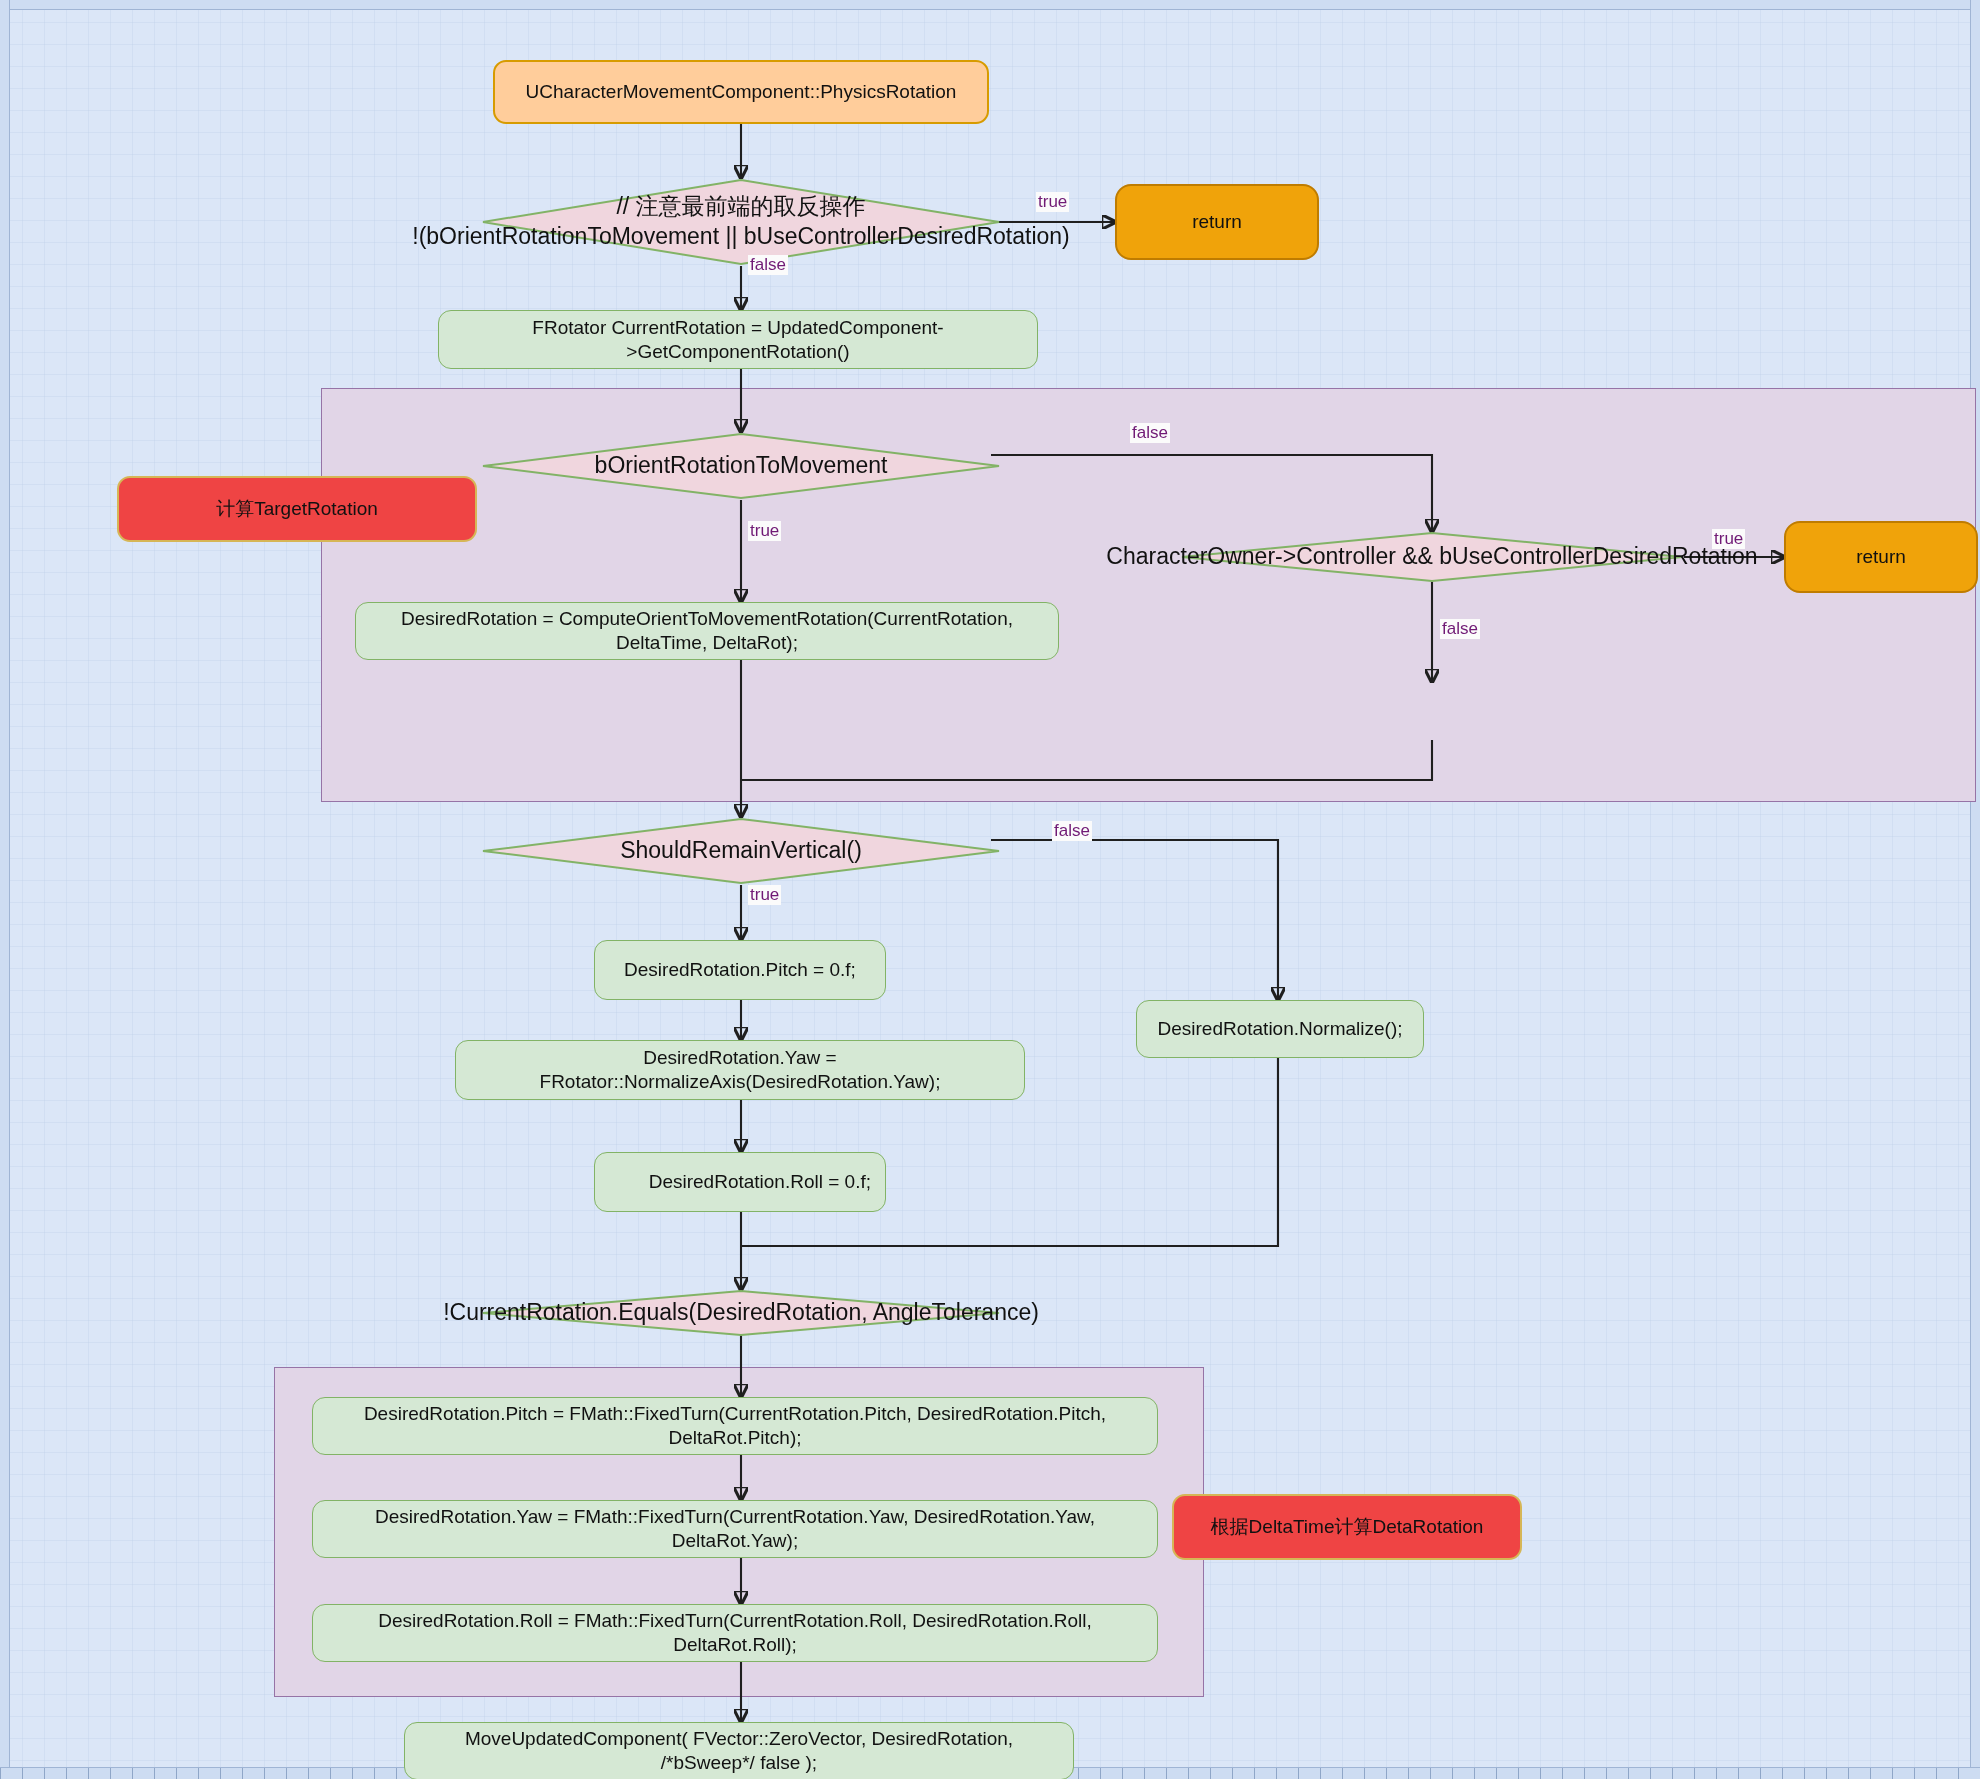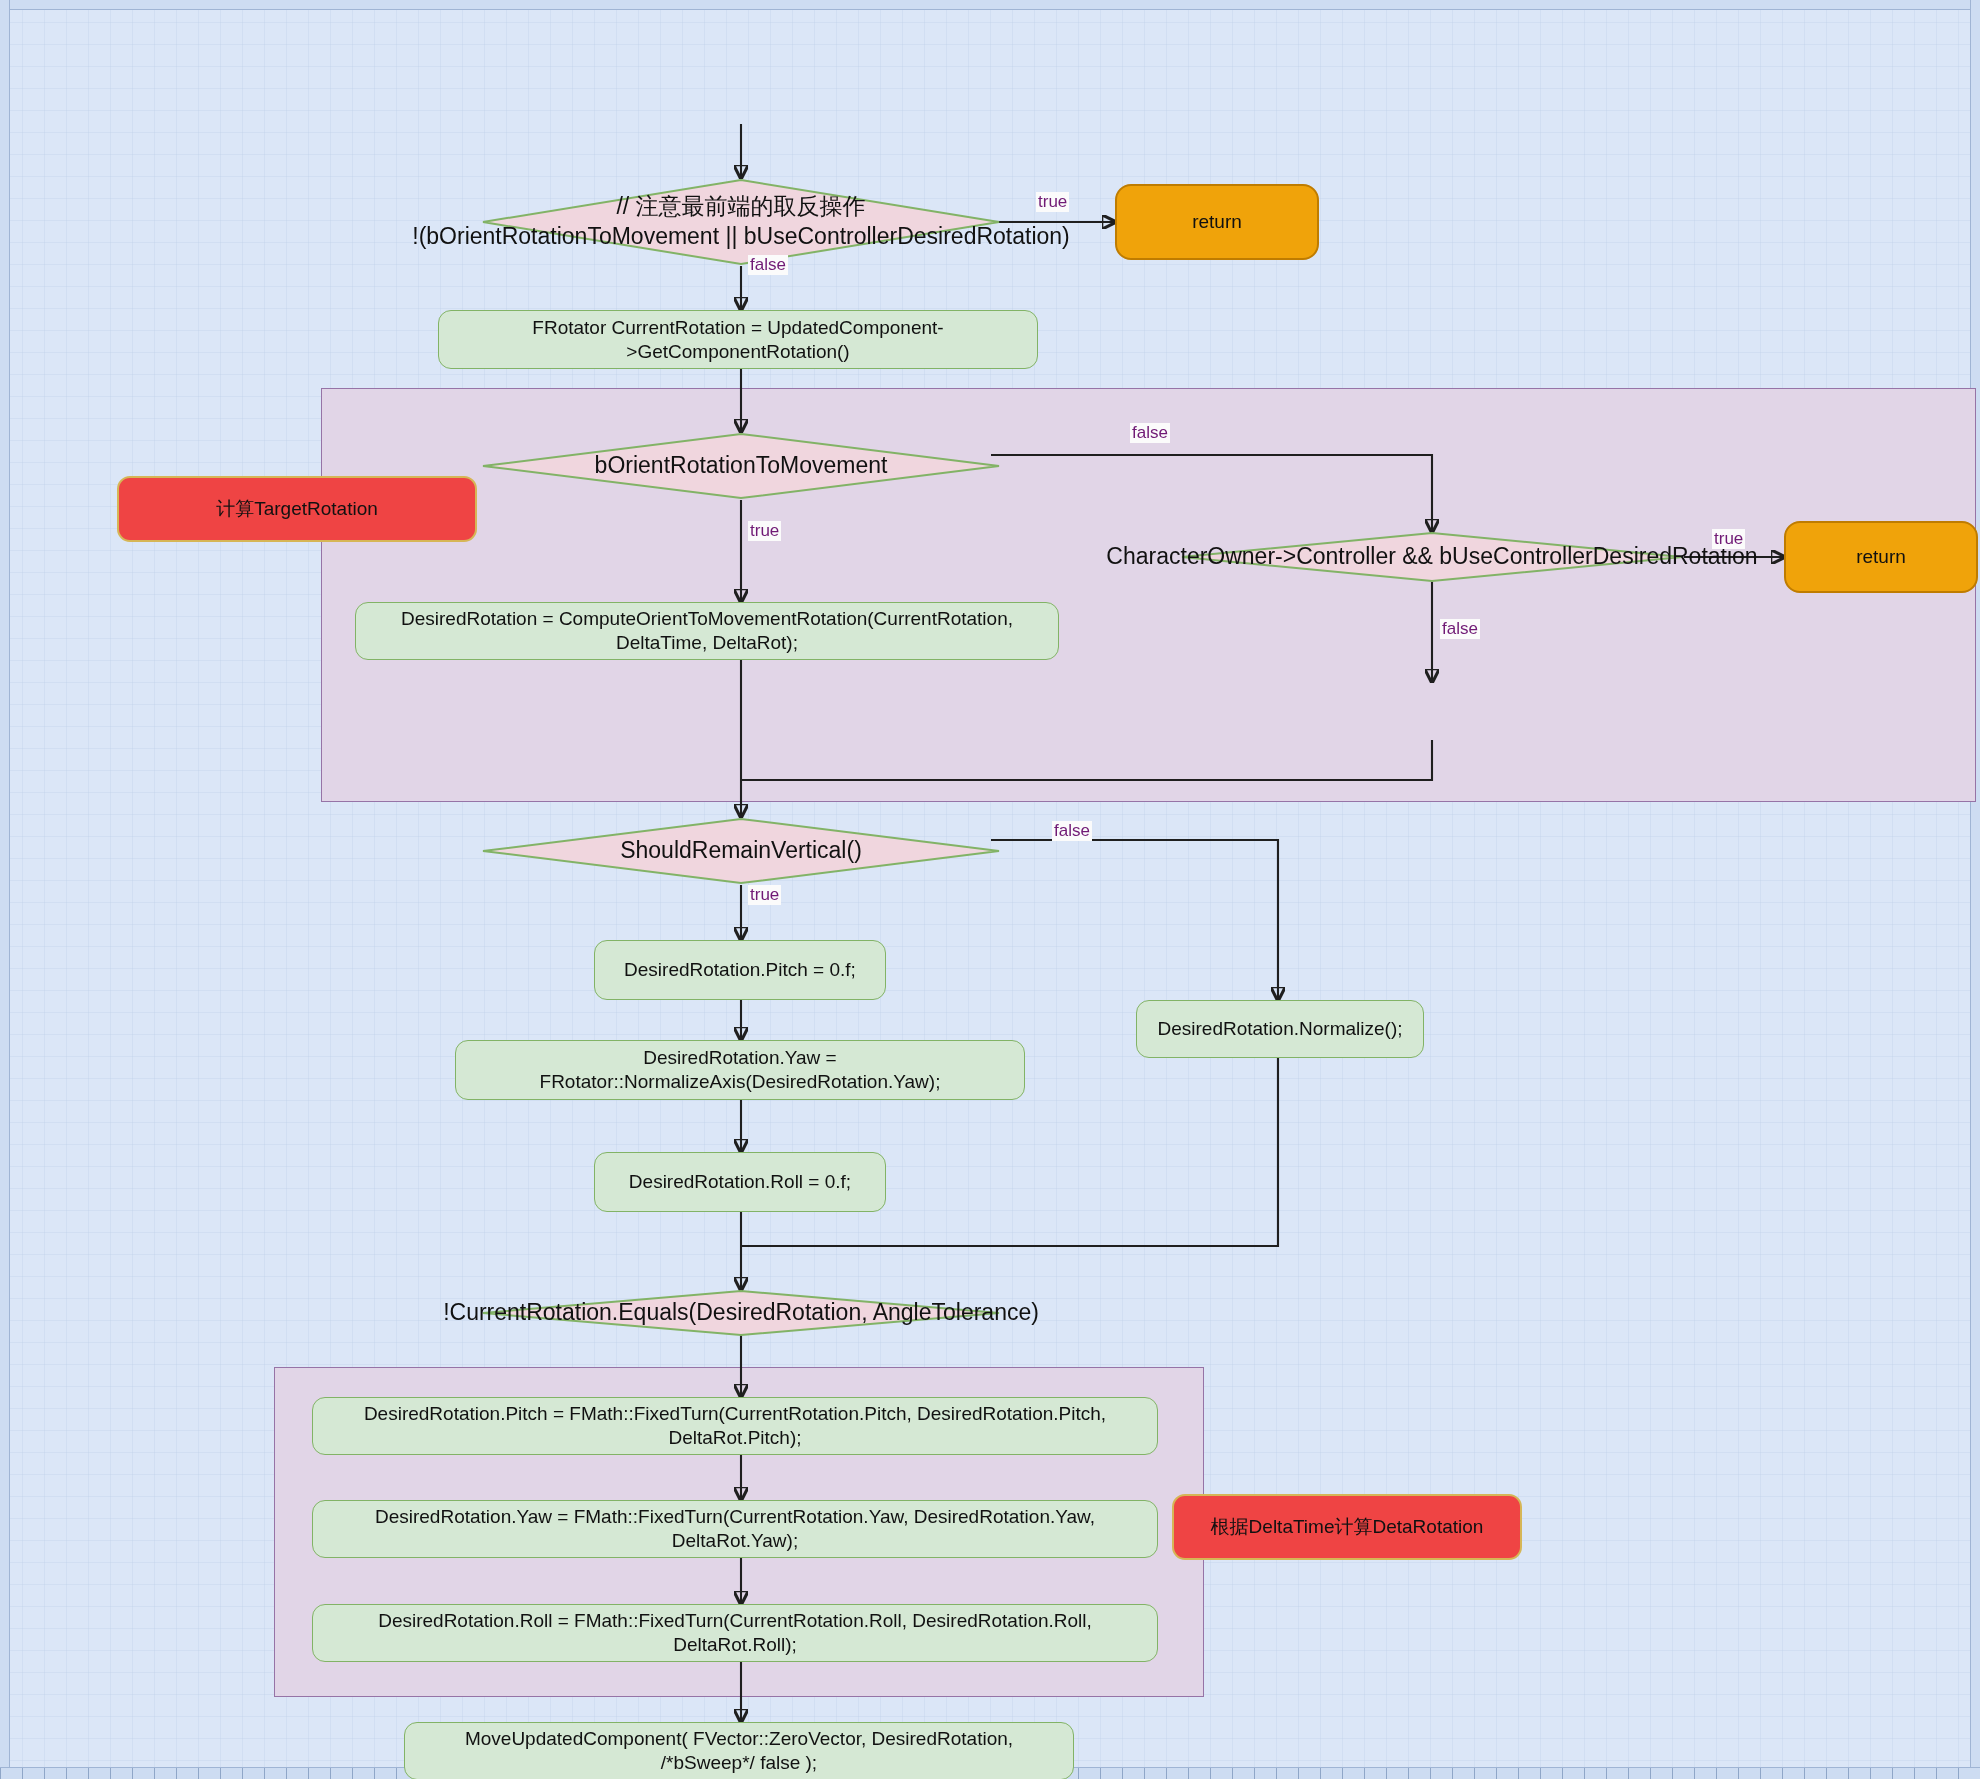--- a/index.html
+++ b/index.html
@@ -191,20 +191,23 @@
 
   <div class="edge-label" style="left:1036px; top:192px;">true</div>
   <div class="edge-label" style="left:748px; top:255px;">false</div>
   <div class="edge-label" style="left:1130px; top:423px;">false</div>
   <div class="edge-label" style="left:748px; top:521px;">true</div>
   <div class="edge-label" style="left:1712px; top:529px;">true</div>
   <div class="edge-label" style="left:1440px; top:619px;">false</div>
   <div class="edge-label" style="left:1052px; top:821px;">false</div>
   <div class="edge-label" style="left:748px; top:885px;">true</div>
 
+  <div class="node terminal" style="left:493px; top:60px; width:496px; height:64px;">
+    <span>UCharacterMovementComponent::PhysicsRotation</span>
+  </div>
 
   <div class="decision-wrap" style="left:481px; top:178px; width:520px; height:88px;">
     <svg width="520" height="88" viewBox="0 0 520 88">
       <polygon points="260,2 518,44 260,86 2,44" fill="#f0d6de" stroke="#82b366" stroke-width="2"></polygon>
     </svg>
     <div class="decision-label">
       <span>// 注意最前端的取反操作</span>
       <span class="l2">!(bOrientRotationToMovement || bUseControllerDesiredRotation)</span>
     </div>
   </div>
@@ -262,21 +265,21 @@
   </div>
 
   <div class="node proc" style="left:1136px; top:1000px; width:288px; height:58px;">
     <span>DesiredRotation.Normalize();</span>
   </div>
 
   <div class="node proc" style="left:455px; top:1040px; width:570px; height:60px;">
     <span>DesiredRotation.Yaw = FRotator::NormalizeAxis(DesiredRotation.Yaw);</span>
   </div>
 
-  <div class="node proc" style="left:594px; top:1152px; width:292px; height:60px;">
+  <div class="node proc" style="left:594px; top:1152px; width:292px; height:60px;justify-content:flex-end;">
     <span>DesiredRotation.Roll = 0.f;</span>
   </div>
 
   <div class="decision-wrap" style="left:481px; top:1290px; width:520px; height:46px;">
     <svg width="520" height="46" viewBox="0 0 520 46">
       <polygon points="260,1 518,23 260,45 2,23" fill="#f0d6de" stroke="#82b366" stroke-width="2"></polygon>
     </svg>
     <div class="decision-label">
       <span>!CurrentRotation.Equals(DesiredRotation, AngleTolerance)</span>
     </div>

